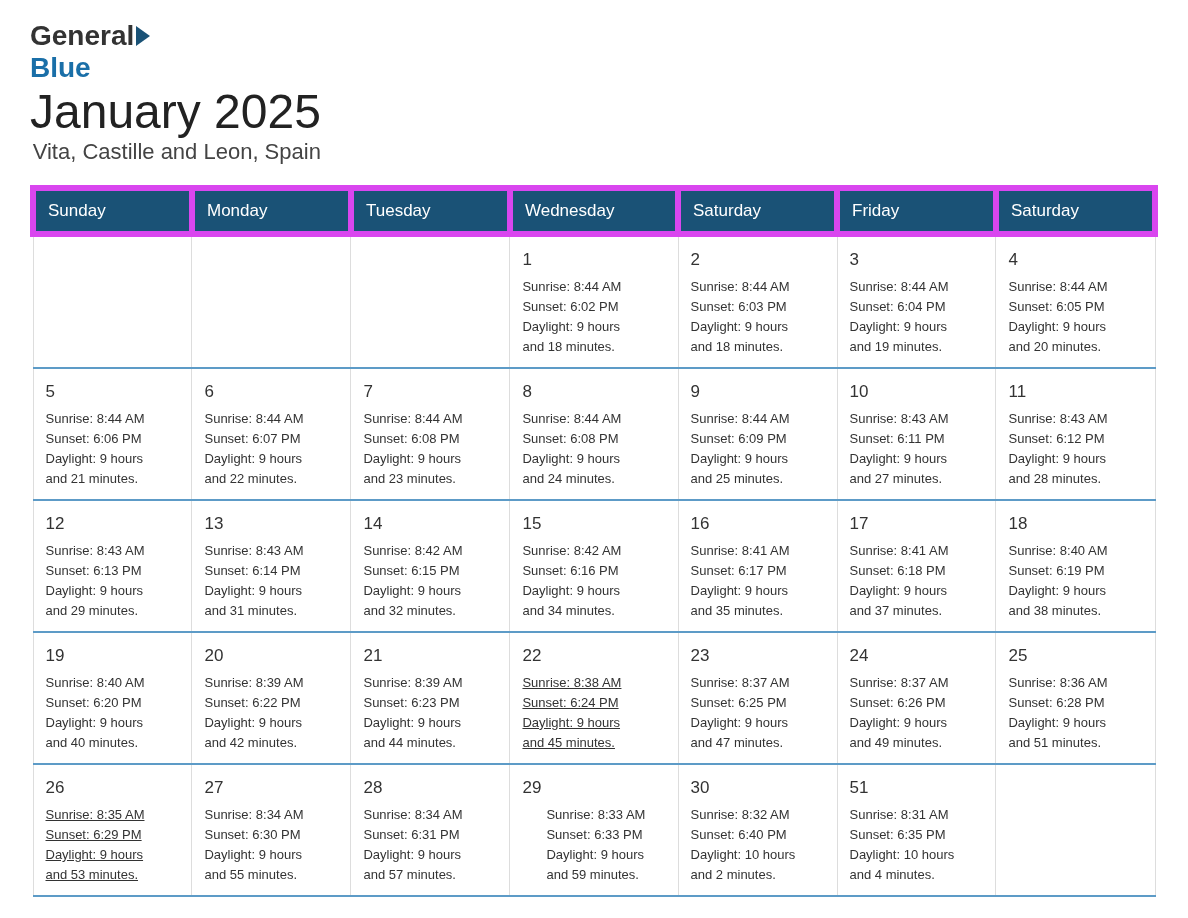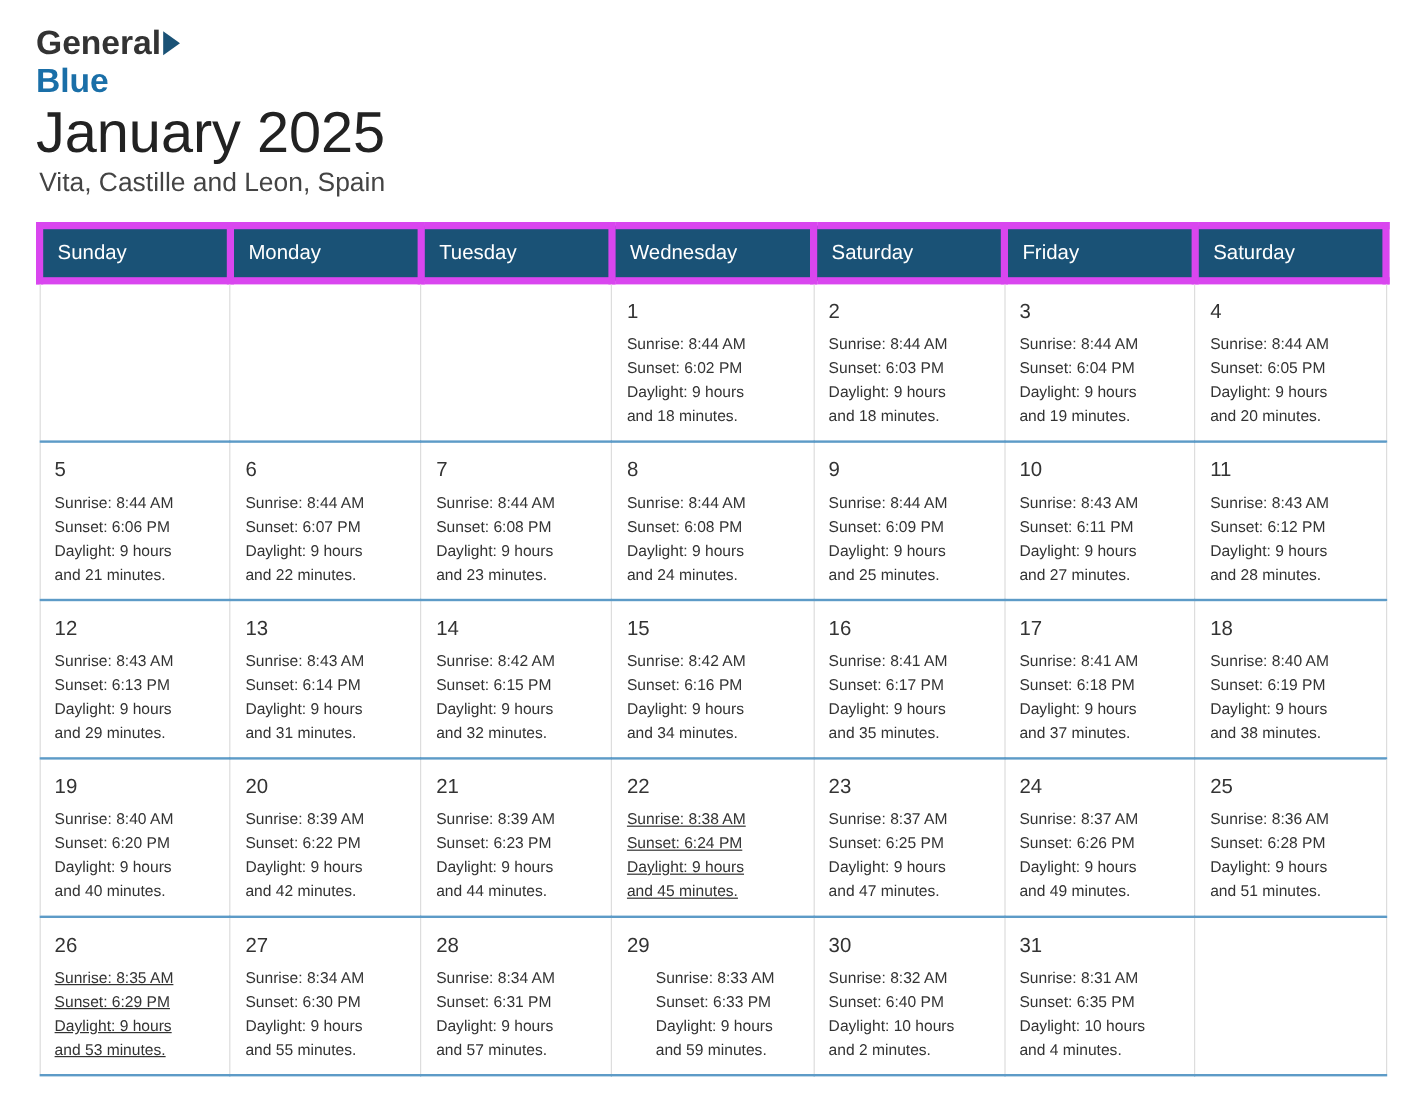--- a/index.html
+++ b/index.html
@@ -344,21 +344,21 @@
 and 59 minutes.</div>
         </td>
         <td>
           <span class="day-number">30</span>
           <div class="day-info" style="white-space: pre-line;">Sunrise: 8:32 AM
 Sunset: 6:40 PM
 Daylight: 10 hours
 and 2 minutes.</div>
         </td>
         <td>
-          <span class="day-number">31</span>
+          <span class="day-number">51</span>
           <div class="day-info" style="white-space: pre-line;">Sunrise: 8:31 AM
 Sunset: 6:35 PM
 Daylight: 10 hours
 and 4 minutes.</div>
         </td>
         <td class="empty-cell"></td>
       </tr>
     </tbody>
 </table>
 

